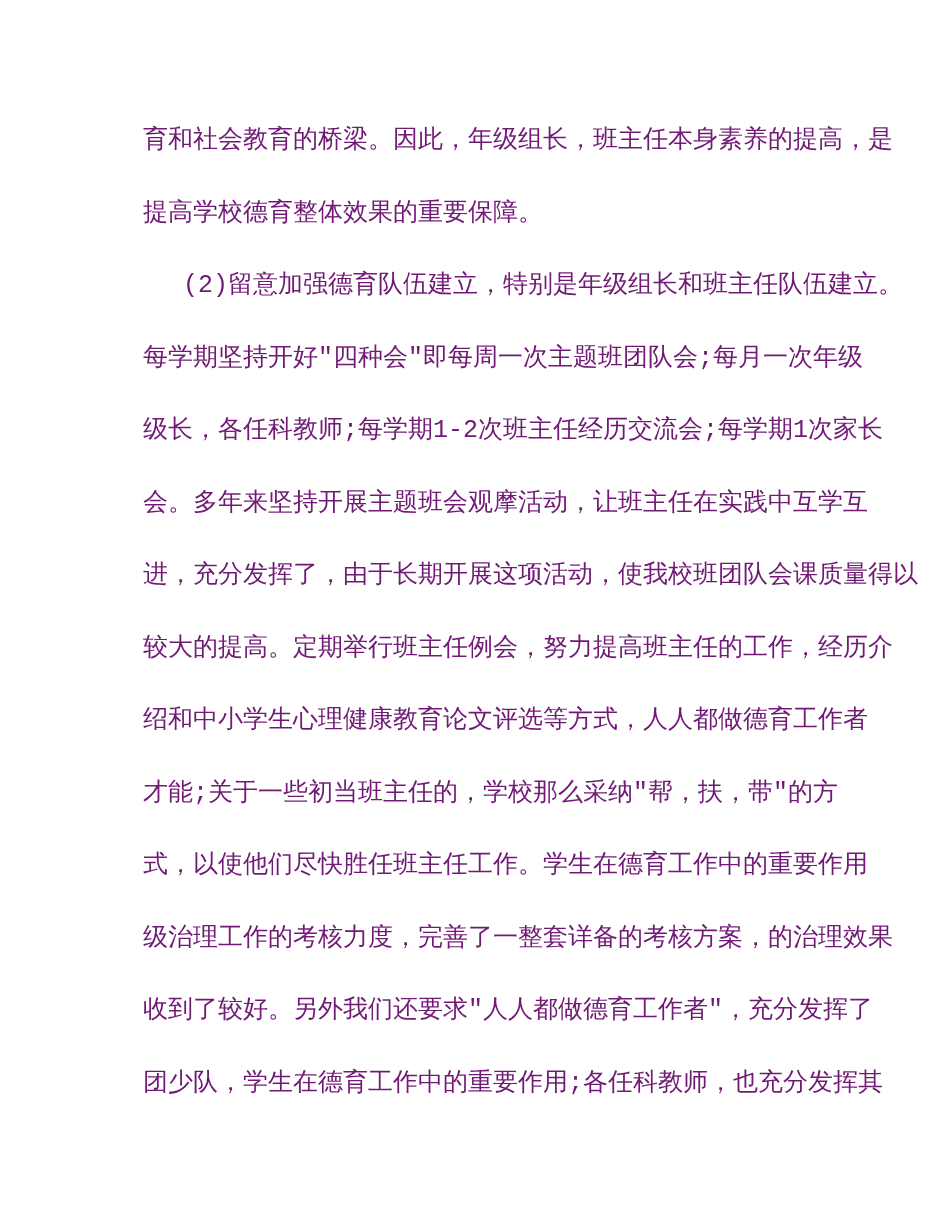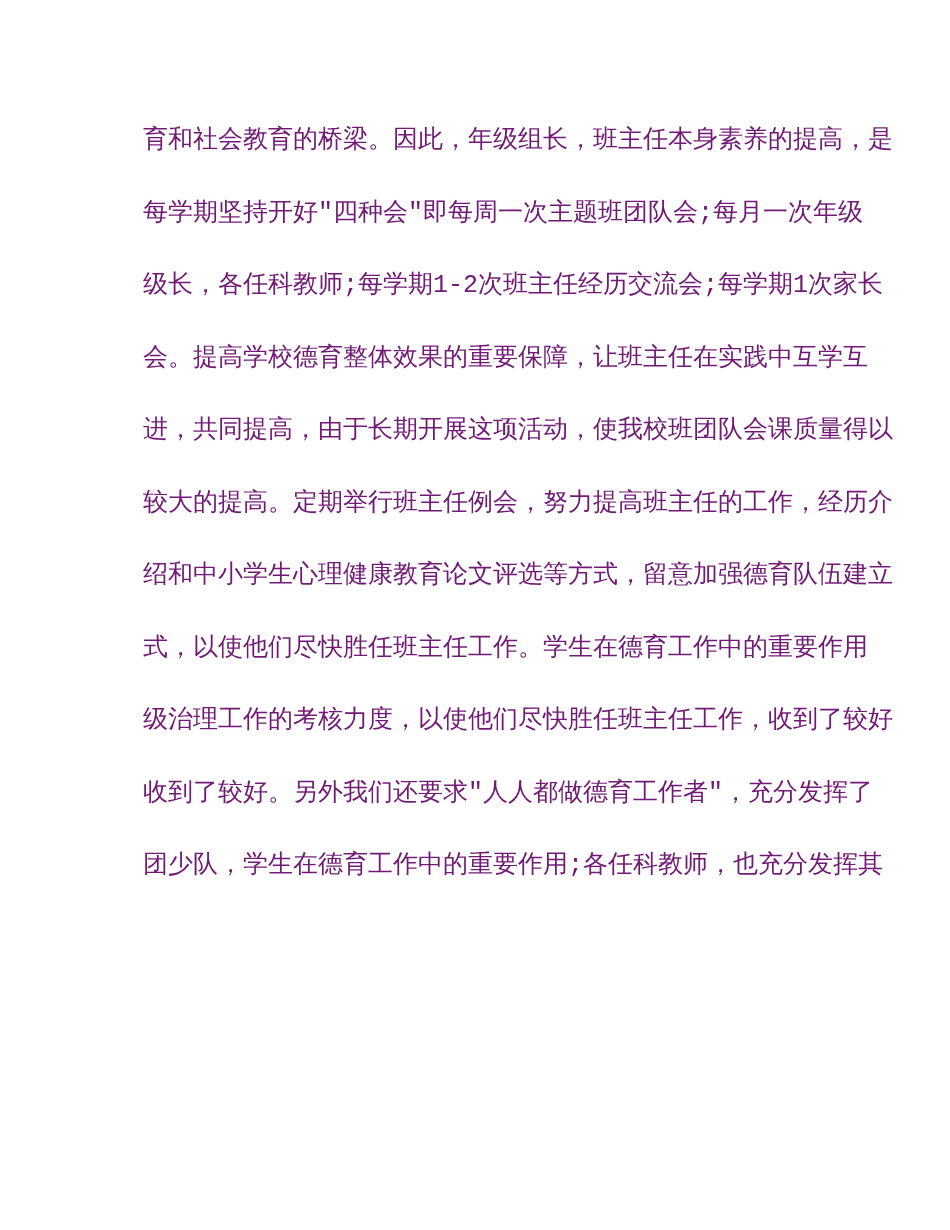--- a/index.html
+++ b/index.html
@@ -32,23 +32,26 @@
   }
   .doc-line.indent {
     padding-left: 40px;
   }
 </style>
 </head>
 <body>
 
 <div class="page">
   <div class="doc-line">育和社会教育的桥梁。因此，年级组长，班主任本身素养的提高，是</div>
+  <div class="doc-line">提高学校德育整体效果的重要保障。</div>
+  <div class="doc-line indent">(2)留意加强德育队伍建立，特别是年级组长和班主任队伍建立。</div>
   <div class="doc-line">每学期坚持开好″四种会″即每周一次主题班团队会;每月一次年级</div>
   <div class="doc-line">级长，各任科教师;每学期1-2次班主任经历交流会;每学期1次家长</div>
-  <div class="doc-line">会。提高学校德育整体效果的重要保障，让班主任在实践中互学互</div>
-  <div class="doc-line">进，共同提高，由于长期开展这项活动，使我校班团队会课质量得以</div>
+  <div class="doc-line">会。多年来坚持开展主题班会观摩活动，让班主任在实践中互学互</div>
+  <div class="doc-line">进，充分发挥了，由于长期开展这项活动，使我校班团队会课质量得以</div>
   <div class="doc-line">较大的提高。定期举行班主任例会，努力提高班主任的工作，经历介</div>
-  <div class="doc-line">绍和中小学生心理健康教育论文评选等方式，留意加强德育队伍建立</div>
+  <div class="doc-line">绍和中小学生心理健康教育论文评选等方式，人人都做德育工作者</div>
+  <div class="doc-line">才能;关于一些初当班主任的，学校那么采纳″帮，扶，带″的方</div>
   <div class="doc-line">式，以使他们尽快胜任班主任工作。学生在德育工作中的重要作用</div>
-  <div class="doc-line">级治理工作的考核力度，以使他们尽快胜任班主任工作，收到了较好</div>
+  <div class="doc-line">级治理工作的考核力度，完善了一整套详备的考核方案，的治理效果</div>
   <div class="doc-line">收到了较好。另外我们还要求″人人都做德育工作者″，充分发挥了</div>
   <div class="doc-line">团少队，学生在德育工作中的重要作用;各任科教师，也充分发挥其</div>
 </div>
 
 </body></html>

